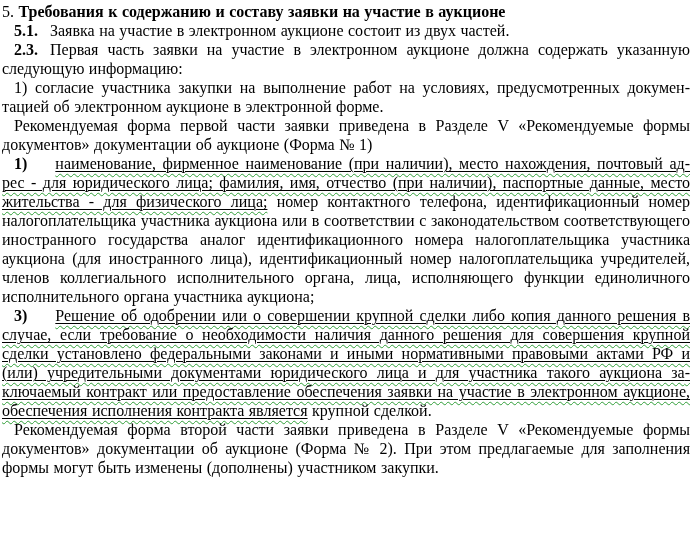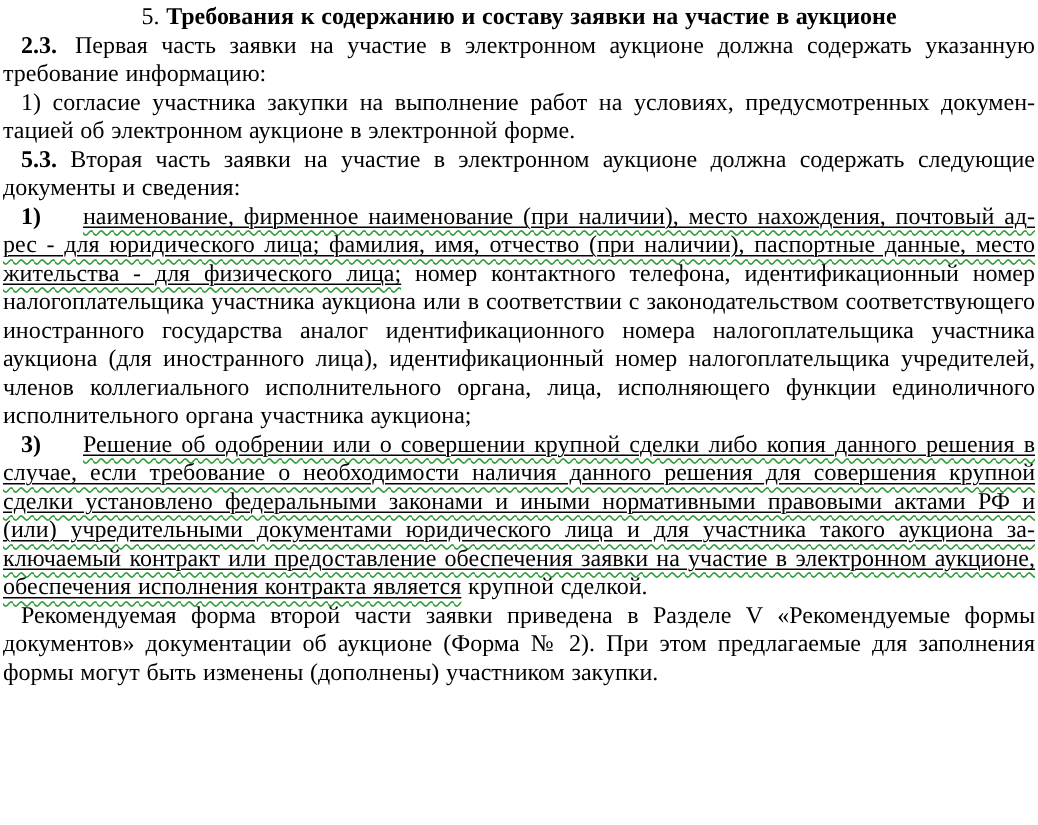--- a/index.html
+++ b/index.html
@@ -20,21 +20,20 @@
     width: 688px;
     padding: 2px 2px 0 2px;
   }
   p.para {
     margin: 0;
     text-align: justify;
     text-indent: 12px;
     word-spacing: 0.5px;
   }
   p.title {
-    text-align: center;
     text-indent: 0;
   }
   .b { font-weight: bold; }
   .tab { display: inline-block; width: 12px; }
   
   .u-wave {
     text-decoration-line: underline;
     text-decoration-style: wavy;
     text-decoration-color: #2f9e38;
     text-decoration-thickness: 1px;
@@ -48,19 +47,20 @@
     text-decoration-color: #000000;
     text-decoration-thickness: 1px;
     text-underline-offset: 2px;
   }
 </style>
 </head>
 <body>
 
 <div class="page">
   <p class="para title"><span>5. </span><span class="b">Требования к содержанию и составу заявки на участие в аукционе</span></p>
-  <p class="para"><span class="b">2.3.</span><span class="tab"></span><span>Первая часть заявки на участие в электронном аукционе должна содержать указанную требование информацию:</span></p>
+  <p class="para"><span class="b">5.1.</span><span class="tab"></span><span>Заявка на участие в электронном аукционе состоит из двух частей.</span></p>
+  <p class="para"><span class="b">2.3.</span><span class="tab"></span><span>Первая часть заявки на участие в электронном аукционе должна содержать указанную следующую информацию:</span></p>
   <p class="para"><span>1) согласие участника закупки на выполнение работ на условиях, предусмотренных докумен­тацией об электронном аукционе в электронной форме.</span></p>
-  <p class="para"><span class="b">5.3.</span><span> Вторая часть заявки на участие в электронном аукционе должна содержать следующие документы и сведения:</span></p>
+  <p class="para"><span>Рекомендуемая форма первой части заявки приведена в Разделе V «Рекомендуемые формы документов» документации об аукционе (Форма № 1)</span></p>
   <p class="para"><span class="b">1)</span><span class="tab"></span><span class="u-wave"><span class="u-solid">наименование, фирменное наименование (при наличии), место нахождения, почтовый ад­рес - для юридического лица; фамилия, имя, отчество (при наличии), паспортные данные, место жительства - для физического лица;</span></span><span> номер контактного телефона, идентификационный номер налогоплательщика участника аукциона или в соответствии с законодательством соответствую­щего иностранного государства аналог идентификационного номера налогоплательщика участ­ника аукциона (для иностранного лица), идентификационный номер налогоплательщика учре­дителей, членов коллегиального исполнительного органа, лица, исполняющего функции едино­личного исполнительного органа участника аукциона;</span></p>
   <p class="para"><span class="b">3)</span><span class="tab"></span><span class="u-wave"><span class="u-solid">Решение об одобрении или о совершении крупной сделки либо копия данного решения в случае, если требование о необходимости наличия данного решения для совершения крупной сделки установлено федеральными законами и иными нормативными правовыми актами РФ и (или) учредительными документами юридического лица и для участника такого аукциона за­ключаемый контракт или предоставление обеспечения заявки на участие в электронном аукци­оне, обеспечения исполнения контракта является</span></span><span> крупной сделкой.</span></p>
   <p class="para"><span>Рекомендуемая форма второй части заявки приведена в Разделе V «Рекомендуемые формы документов» документации об аукционе (Форма № 2). При этом предлагаемые для заполнения формы могут быть изменены (дополнены) участником закупки.</span></p>
 </div>
 
 </body></html>

